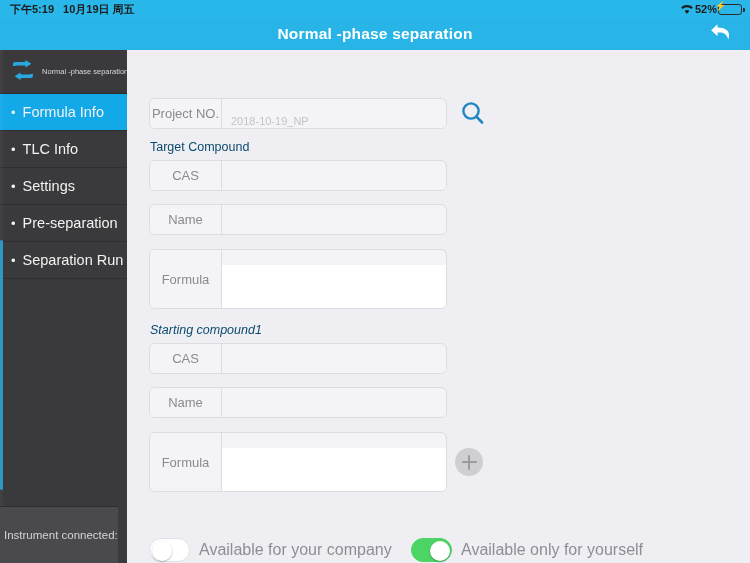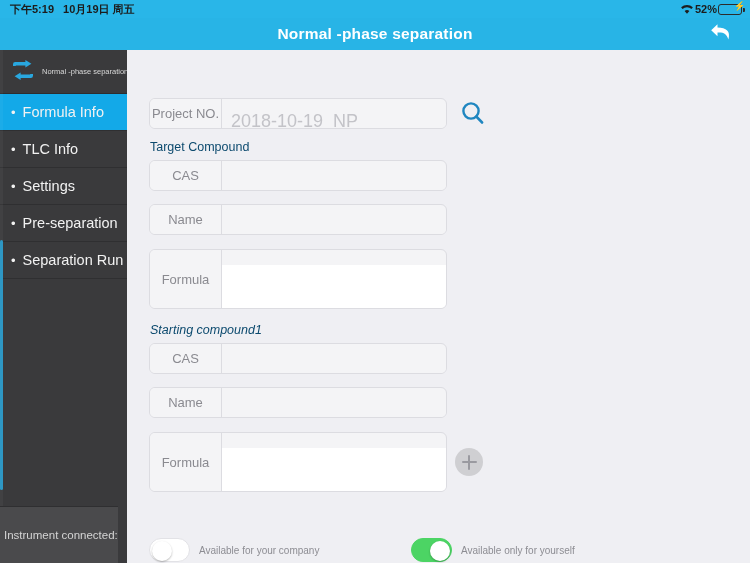--- a/index.html
+++ b/index.html
@@ -11,21 +11,21 @@
   }
   #app { position: relative; width: 750px; height: 563px; }
 
   
   .statusbar {
     position: absolute; left: 0; top: 0; width: 750px; height: 18px;
     background: #29b6e8;
     display: flex; align-items: center;
     padding: 0 8px 0 10px;
     color: #1c1c1c;
-    font-size: 11px; font-weight: bold; text-align: right;
+    font-size: 11px; font-weight: bold;
   }
   .sb-left { display: flex; align-items: center; gap: 9px; }
   .sb-right { margin-left: auto; display: flex; align-items: center; gap: 1px; }
   .wifi-icon { display: inline-block; width: 14px; height: 11px; position: relative; }
   .batt {
     width: 24px; height: 11px; border: 1.5px solid #2c2c2c; border-radius: 3px;
     position: relative; padding: 1.5px; background: transparent;
   }
   .batt::after {
     content: ""; position: absolute; right: -3.5px; top: 3px;
@@ -109,21 +109,21 @@
     display: flex; align-items: center; justify-content: center;
     color: #8a8a90; font-size: 13px;
     background: #f4f4f6;
     border-right: 1px solid #dcdce1;
   }
   .field .fval {
     flex: 1 1 auto;
     display: flex; align-items: center;
     padding-left: 9px;
     background: #f4f4f6;
-    color: #8a8a90; font-size: 18px; margin-top: 15px;
+    color: #8a8a90; font-size: 11px; margin-top: 15px;
   }
   .field.white .fval { background: #ffffff; }
   .field.white .flabel { background: #f4f4f6; }
   .field .fval.placeholder { color: #c3c3c8; }
 
   .section-label {
     position: absolute;
     color: #0c4a6e; font-size: 12.5px;
   }
 
@@ -148,21 +148,21 @@
     background: #ffffff; border: 1px solid #e2e2e6;
   }
   .switch.on { background: #4cd464; border-color: #4cd464; }
   .switch .knob {
     position: absolute; top: 1.5px; left: 1.5px;
     width: 20px; height: 20px; border-radius: 50%;
     background: #ffffff;
     box-shadow: 0 1px 2px rgba(0,0,0,0.28);
   }
   .switch.on .knob { left: auto; right: 1.5px; }
-  .tlabel { color: #8d8d93; font-size: 10px; white-space: nowrap; }
+  .tlabel { color: #8d8d93; font-size: 16px; white-space: nowrap; }
 </style>
 </head>
 <body>
 
 <div id="app">
 
   <div class="statusbar">
     <div class="sb-left">
       <span>下午5:19</span>
       <span>10月19日 周五</span>

